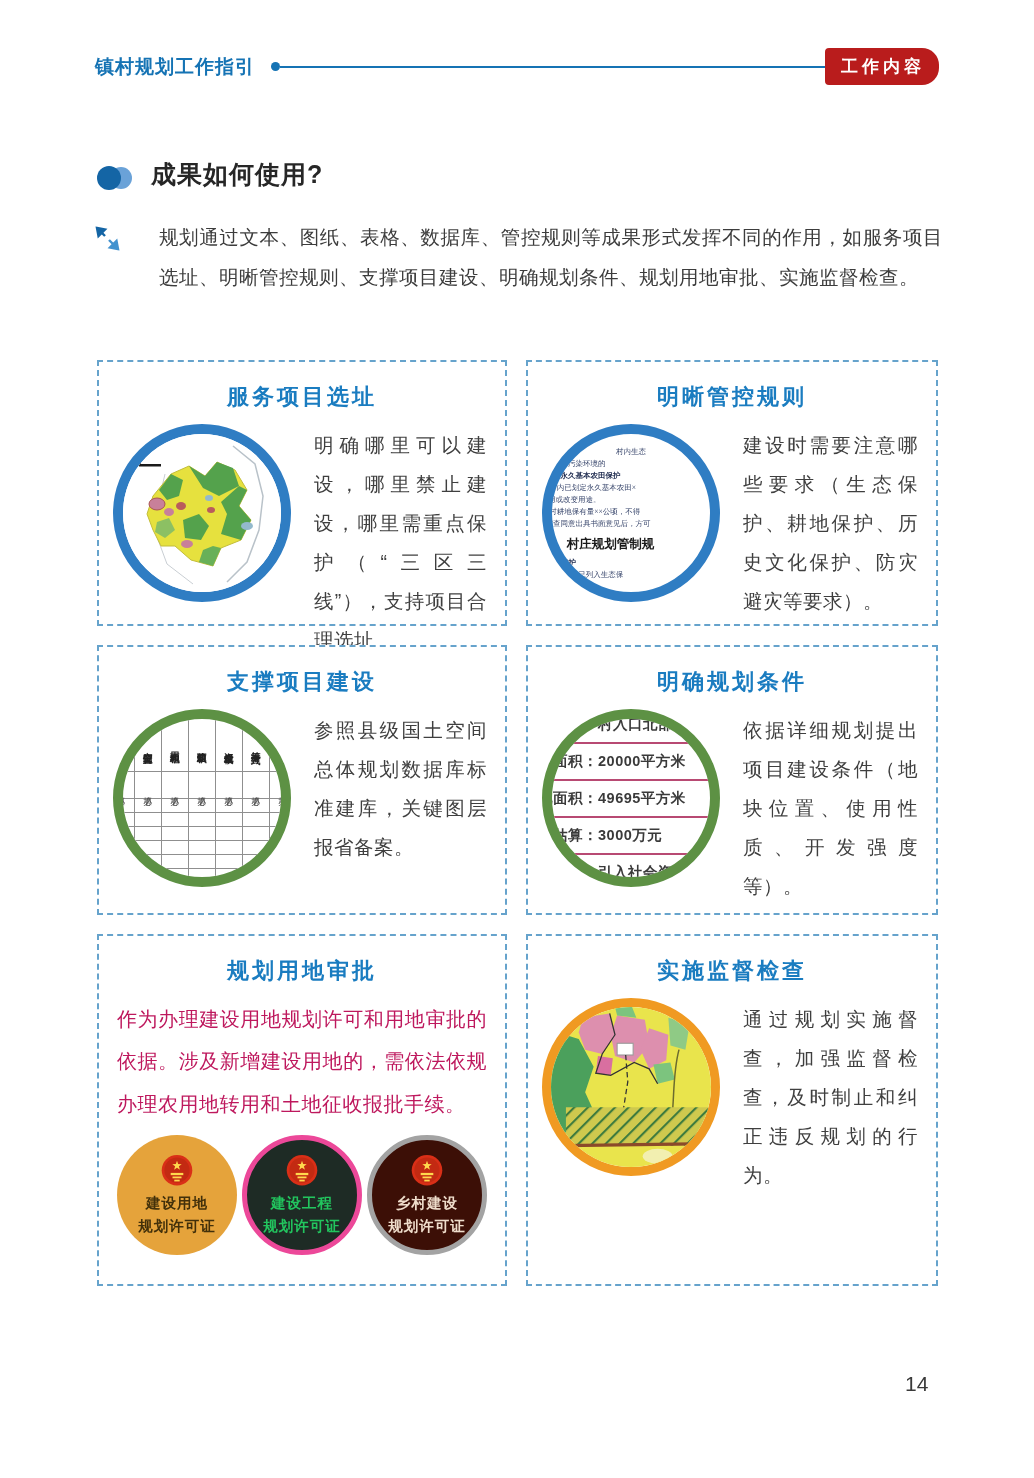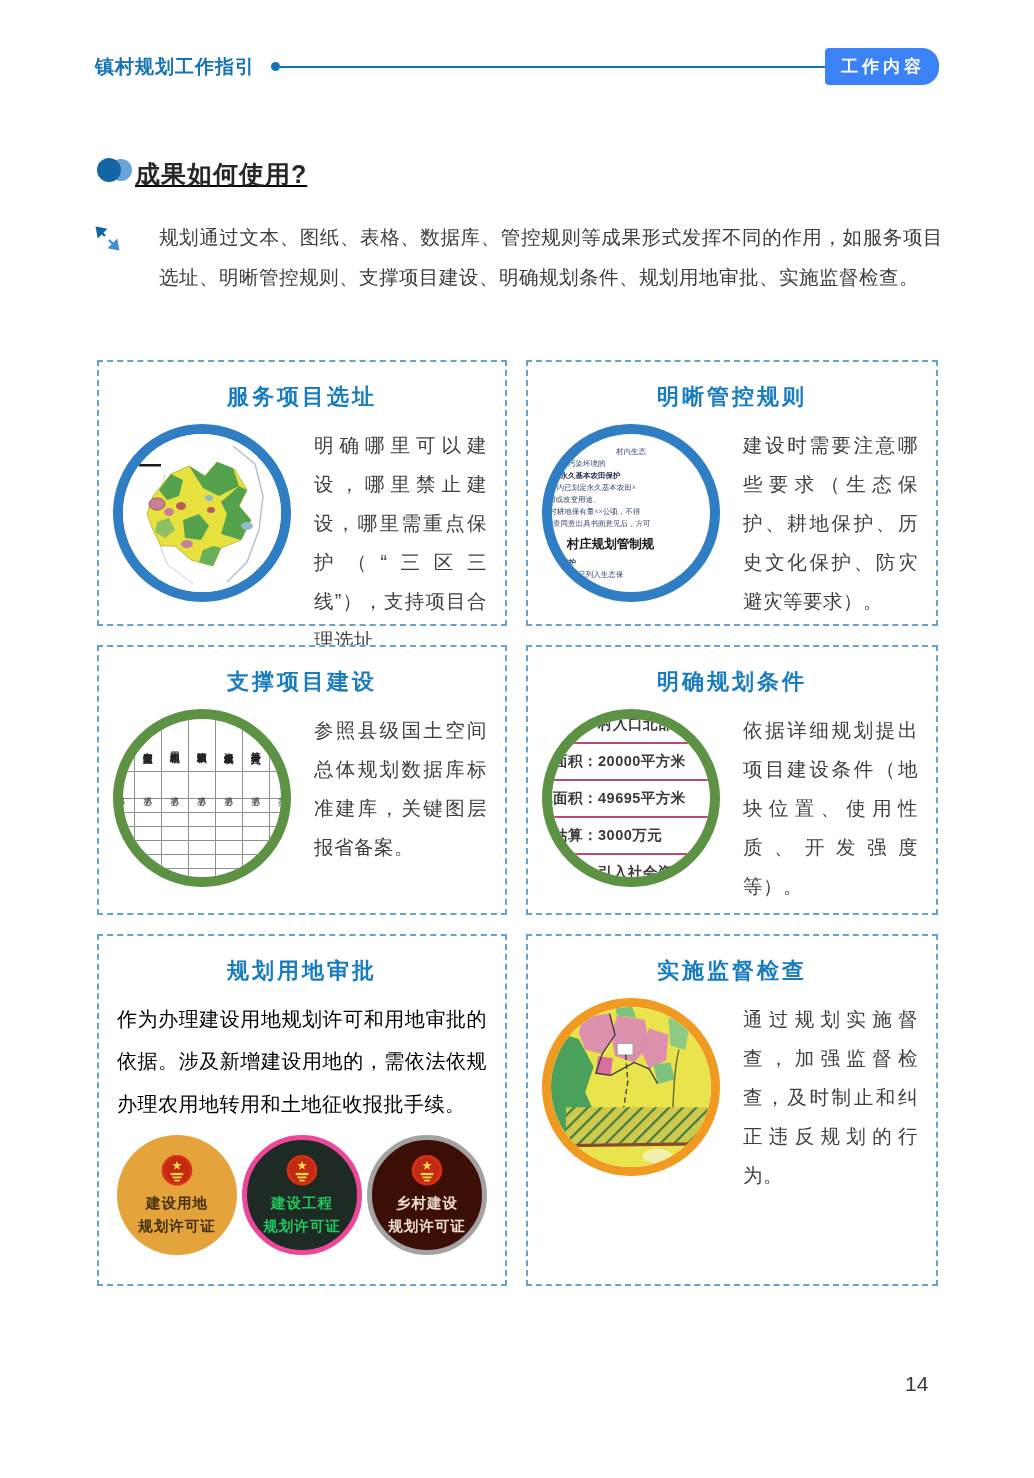--- a/index.html
+++ b/index.html
@@ -4,25 +4,25 @@
 <style>
   html,body{margin:0;padding:0;background:#fff;}
   .page{position:relative;width:1034px;height:1478px;background:#ffffff;overflow:hidden;
         font-family:"Liberation Sans","DejaVu Sans",sans-serif;}
 
   
   .hdr{position:absolute;top:48px;left:95px;right:95px;display:flex;align-items:center;}
   .hdr-title{font-size:19px;font-weight:bold;color:#1573b4;letter-spacing:1px;white-space:nowrap;}
   .hdr-dot{width:9px;height:9px;border-radius:50%;background:#1573b4;margin-left:16px;flex:none;}
   .hdr-line{flex:1;height:0;border-top:2px solid #1573b4;margin-right:0;}
-  .hdr-badge{background:#3b82f6;color:#fff;font-size:17px;font-weight:bold;letter-spacing:4px;
+  .hdr-badge{background:#b91c1c;color:#fff;font-size:17px;font-weight:bold;letter-spacing:4px;
              padding:7px 14px 7px 16px;border-radius:4px 17px 17px 4px;white-space:nowrap;}
 
   
-  .sec{position:absolute;top:158px;left:97px;display:flex;align-items:flex-start;text-decoration:underline;}
+  .sec{position:absolute;top:158px;left:97px;display:flex;align-items:flex-end;gap:16px;}
   .bullet{position:relative;width:38px;height:25px;flex:none;}
   .bullet .b-light{position:absolute;left:13px;top:1px;width:22px;height:22px;border-radius:50%;background:#6aa2d8;}
   .bullet .b-dark{position:absolute;left:0;top:0;width:24px;height:24px;border-radius:50%;background:#1465a5;}
   .sec h1{margin:0;font-size:25px;font-weight:bold;color:#262626;letter-spacing:1px;}
 
   
   .intro{position:absolute;top:218px;left:95px;width:848px;display:flex;gap:38px;}
   .intro-icon{flex:none;margin-top:8px;}
   .intro p{margin:0;flex:1;font-size:19.5px;line-height:2.05;color:#3c3c3c;text-align:justify;letter-spacing:0.5px;}
 
@@ -59,21 +59,21 @@
   .rtext{writing-mode:vertical-rl;text-orientation:upright;font-size:8.5px;color:#444;line-height:1;}
   .empty td{height:13px;}
 
   
   .cond-list{width:220px;flex:none;}
   .cond-row{font-size:14.5px;font-weight:bold;color:#3a3a3a;padding:8px 2px;white-space:nowrap;
             border-bottom:2.5px solid #b84a73;letter-spacing:0.5px;}
   .cond-row:first-child{border-top:3px solid #b84a73;}
 
   
-  .card5-text{margin:0 0 6px 0;font-size:20px;line-height:2.12;color:#000000;text-align:justify;letter-spacing:0.5px;}
+  .card5-text{margin:0 0 6px 0;font-size:20px;line-height:2.12;color:#be185d;text-align:justify;letter-spacing:0.5px;}
   .permit-row{display:flex;justify-content:space-between;margin-top:10px;}
   .permit{width:120px;height:120px;border-radius:50%;box-sizing:border-box;flex:none;
           display:flex;flex-direction:column;align-items:center;justify-content:center;gap:1px;
           font-family:"Liberation Serif","DejaVu Serif",serif;font-weight:bold;}
   .permit .pl{font-size:14.5px;line-height:1.55;letter-spacing:1px;}
   .permit-1{background:#e5a33b;color:#42300a;}
   .permit-2{background:#1e2b25;border:5px solid #ec4899;color:#22c55e;}
   .permit-3{background:#3c0f06;border:5px solid #a3a3a3;color:#efddcb;}
 
   .page-num{position:absolute;top:1372px;left:905px;font-size:21px;color:#3a3a3a;}

